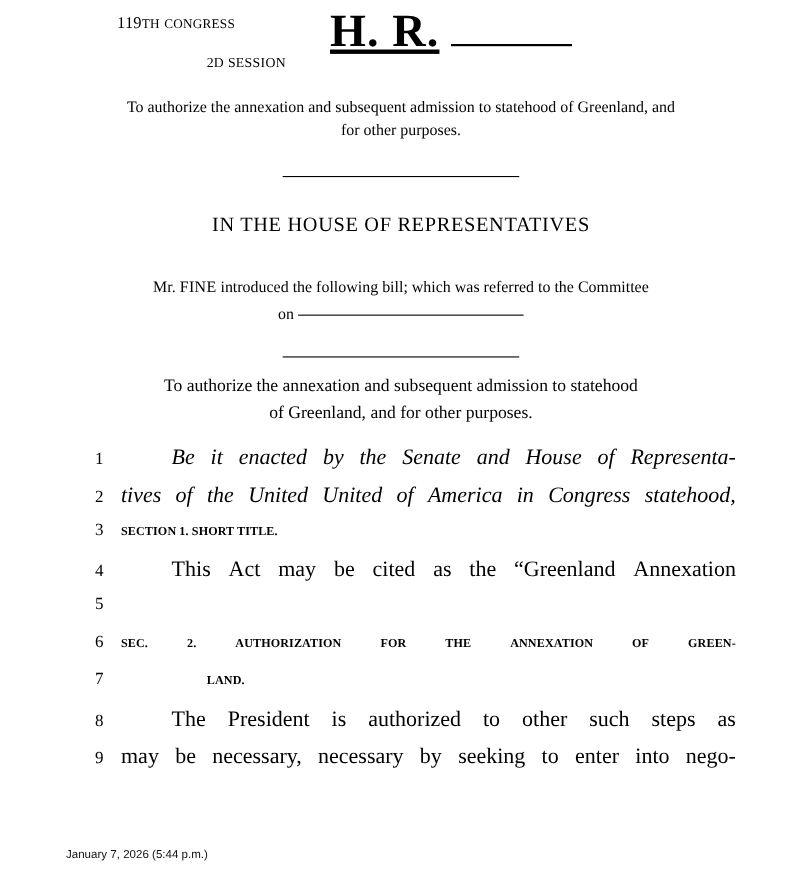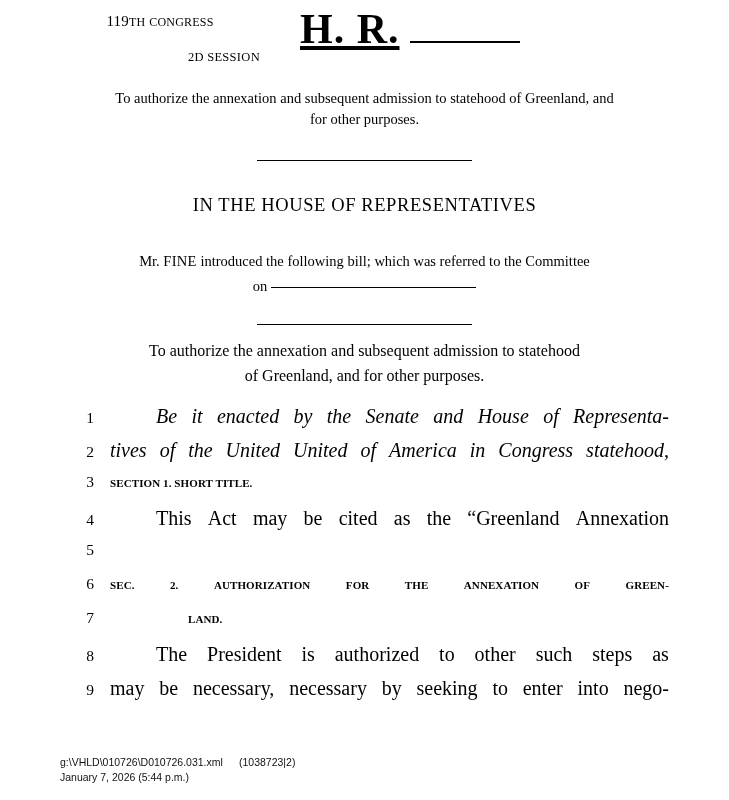--- a/index.html
+++ b/index.html
@@ -347,21 +347,17 @@
           <span>enter</span>
           <span>into</span>
           <span>nego-</span>
         </div>
     </div>
 
   </div>
 
   <div class="footer">
     <div class="footer-row">
-      <span class="footer-file">g:\VHLD\010726\D010726.031.xml</span>
-      <span class="footer-code">(1038723|2)</span>
-    </div>
-    <div class="footer-row">
       <span>January 7, 2026 (5:44 p.m.)</span>
     </div>
   </div>
 
 </div>
 
 </body></html>

